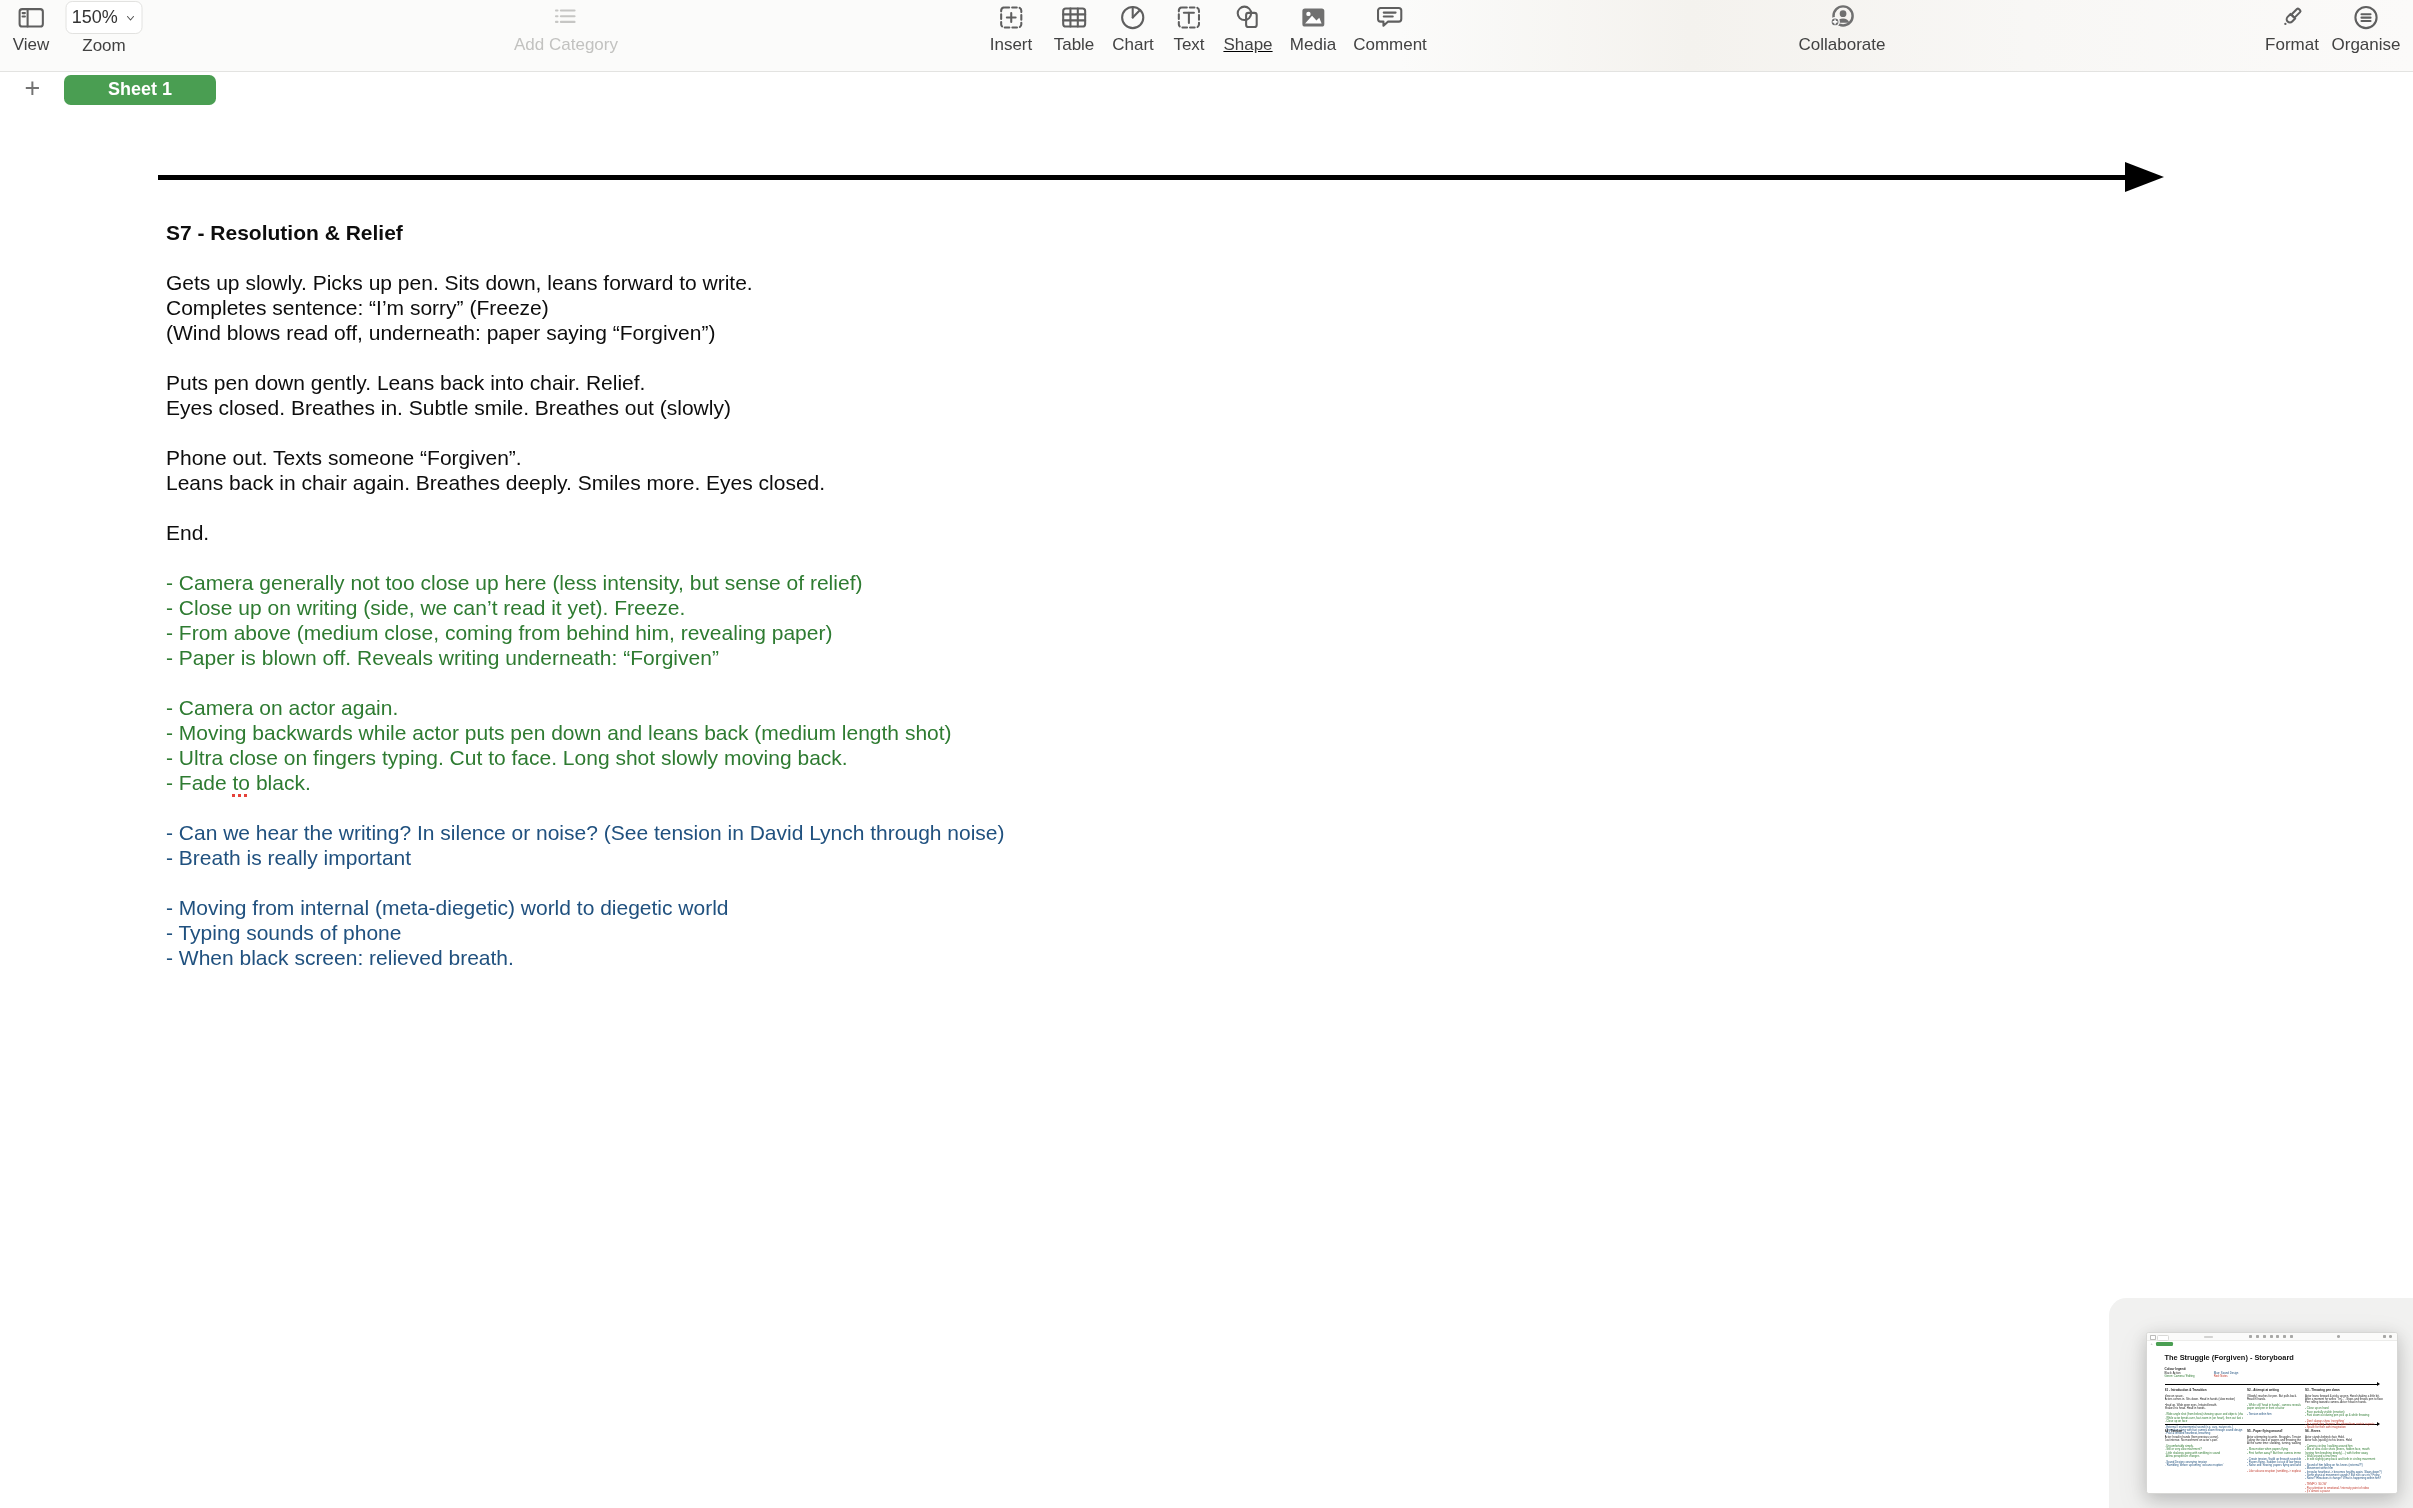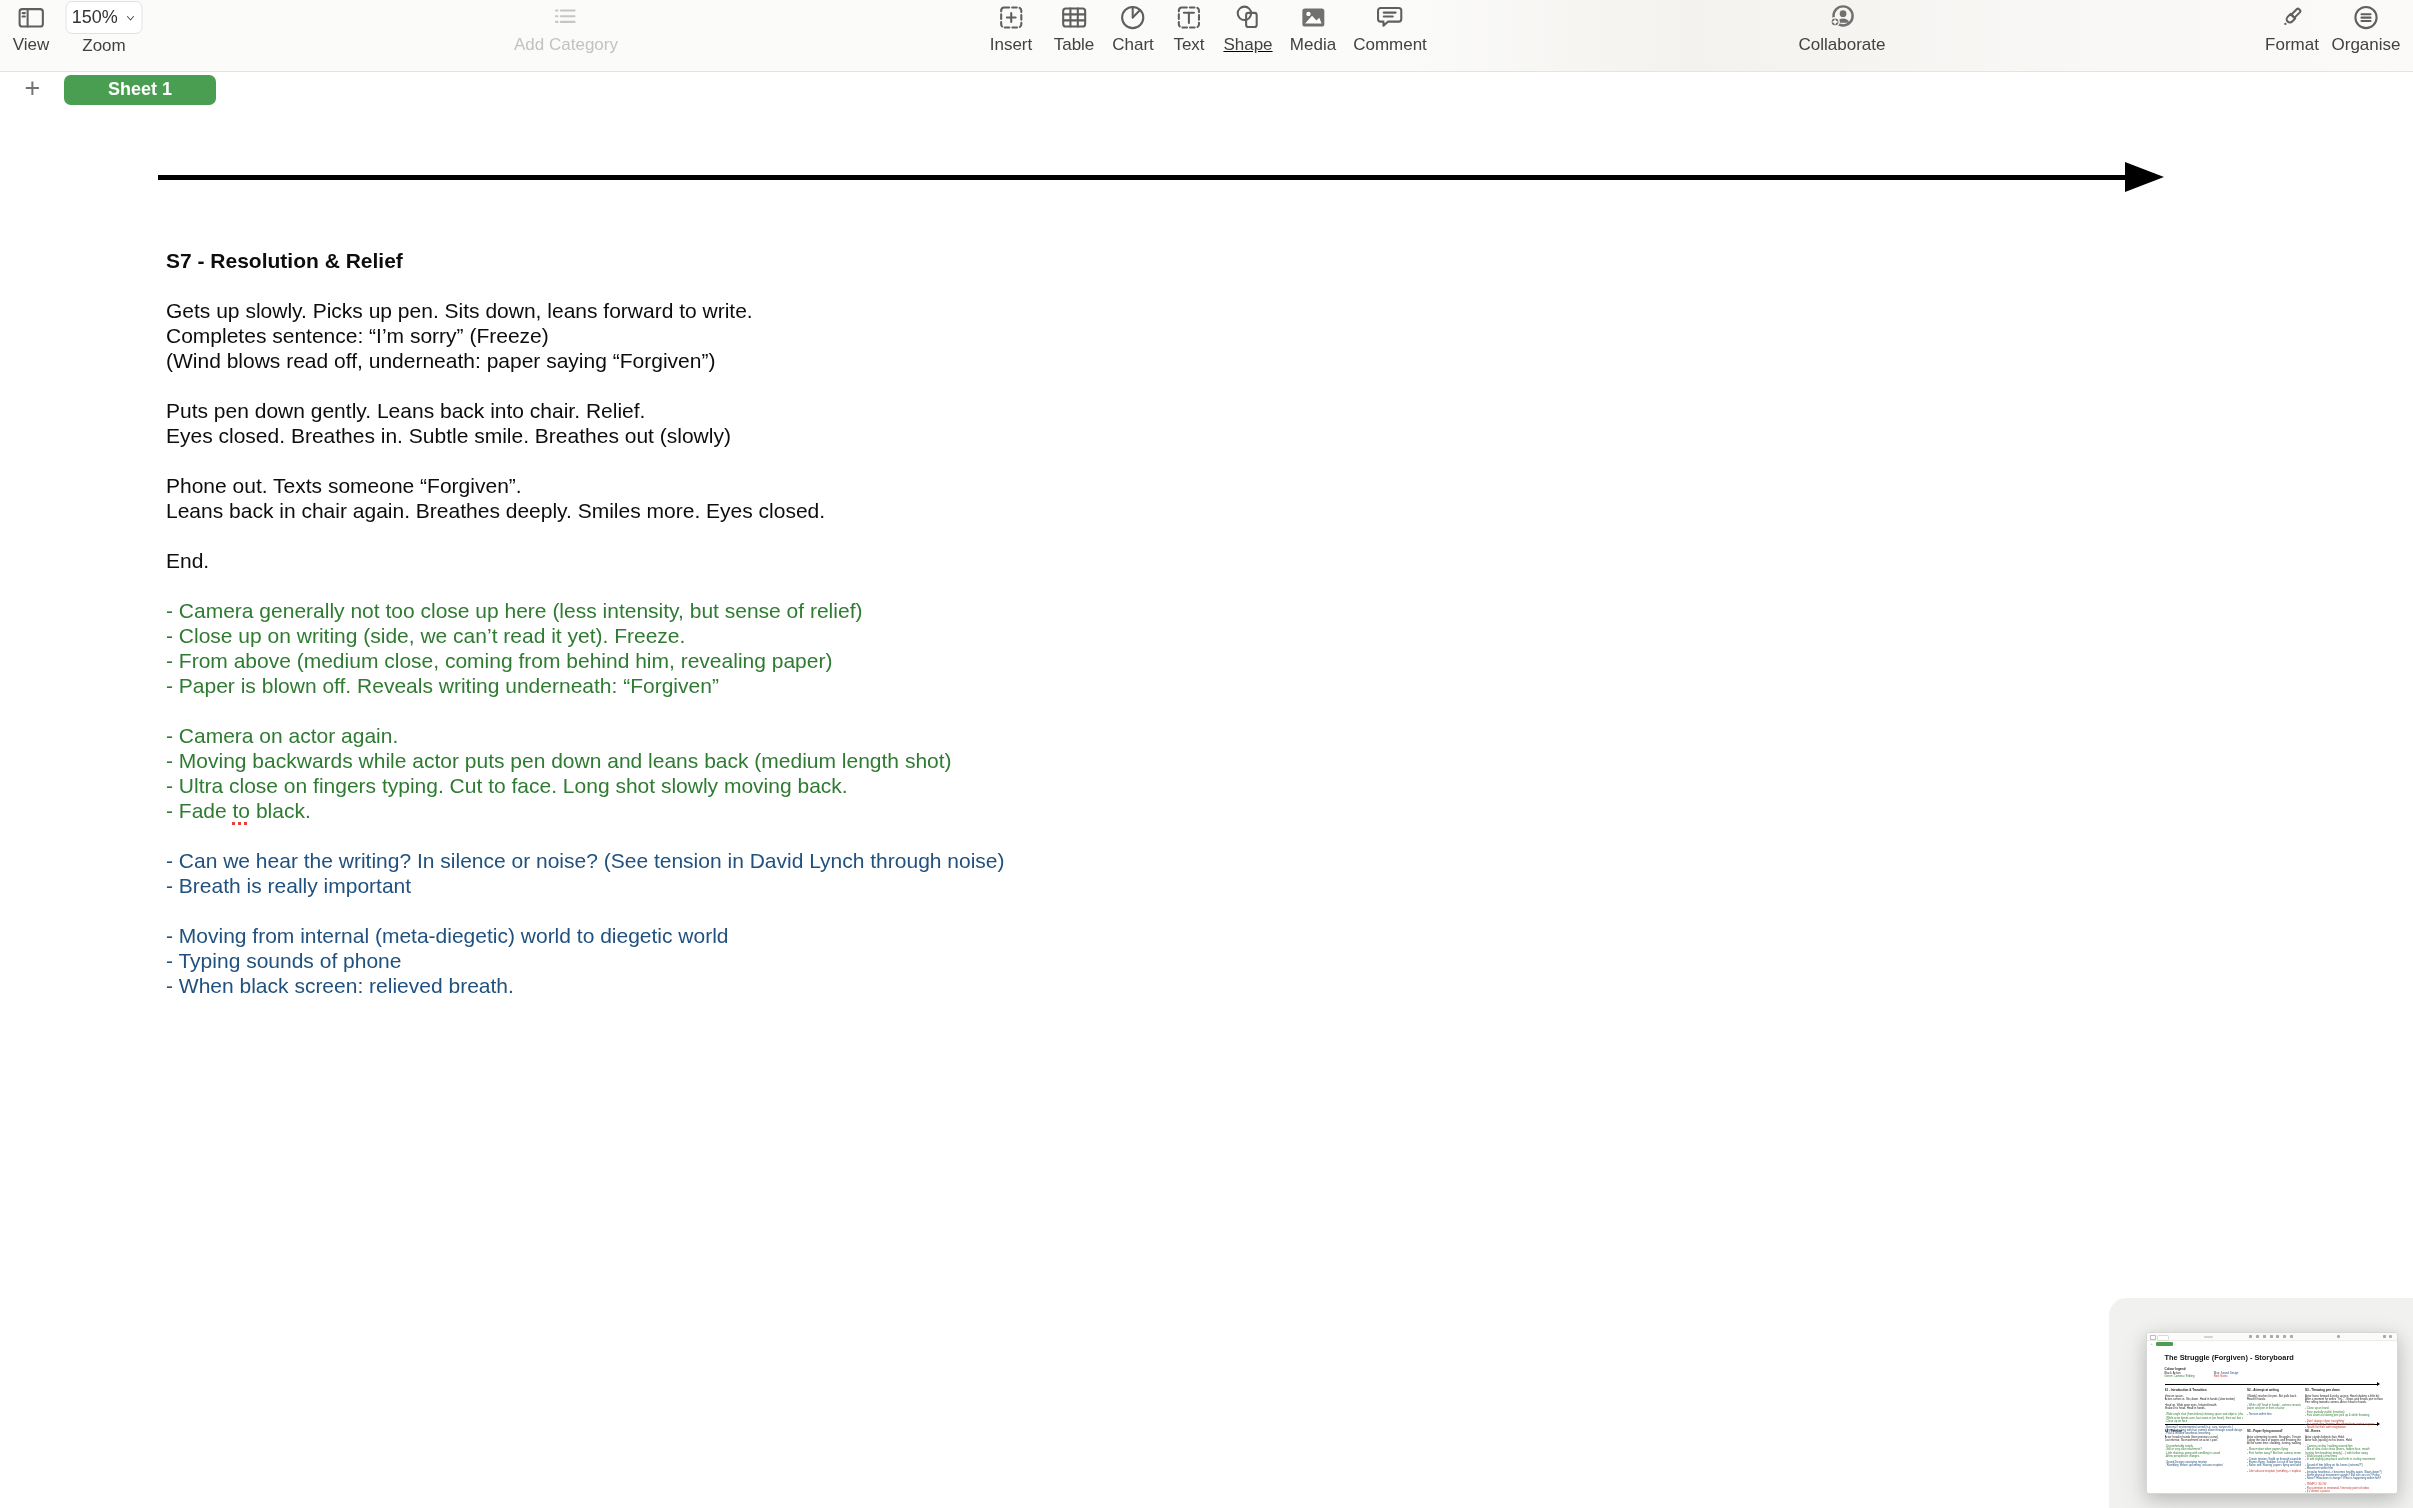--- a/index.html
+++ b/index.html
@@ -27,21 +27,21 @@
   .sheet-tab{position:absolute;left:64px;top:2.7px;width:152px;height:30px;border-radius:6.7px;
              display:flex;align-items:center;justify-content:center;color:#fff;font-weight:bold;font-size:18px;}
 
   
   .canvas{position:absolute;left:0;top:108px;width:100%;height:1401px;background:#fff;}
 
   .big-arrow-line{position:absolute;left:158px;top:67px;width:1968px;height:4.7px;background:#000;}
   .big-arrow-head{position:absolute;left:2125px;top:54px;width:0;height:0;
                   border-left:39px solid #000;border-top:15.5px solid transparent;border-bottom:15.5px solid transparent;}
 
-  .doc{position:absolute;left:166px;top:112px;font-size:21px;line-height:25px;color:#0d0d0d;margin-top:28px;}
+  .doc{position:absolute;left:166px;top:112px;font-size:21px;line-height:25px;color:#0d0d0d;}
   .doc .heading{font-weight:bold;margin-bottom:25px;white-space:nowrap;}
   .para{margin-bottom:25px;}
   .para .line{white-space:nowrap;}
   .para.black{color:#0d0d0d;}
   .para.green{color:#2e7b31;}
   .para.blue{color:#20517f;}
   .misspell{text-decoration:underline dotted #e5413a;text-decoration-thickness:2.7px;text-underline-offset:4px;}
 
   
   .thumb-halo{position:absolute;left:2109px;top:1298px;width:304px;height:210px;background:#f1f1f0;

